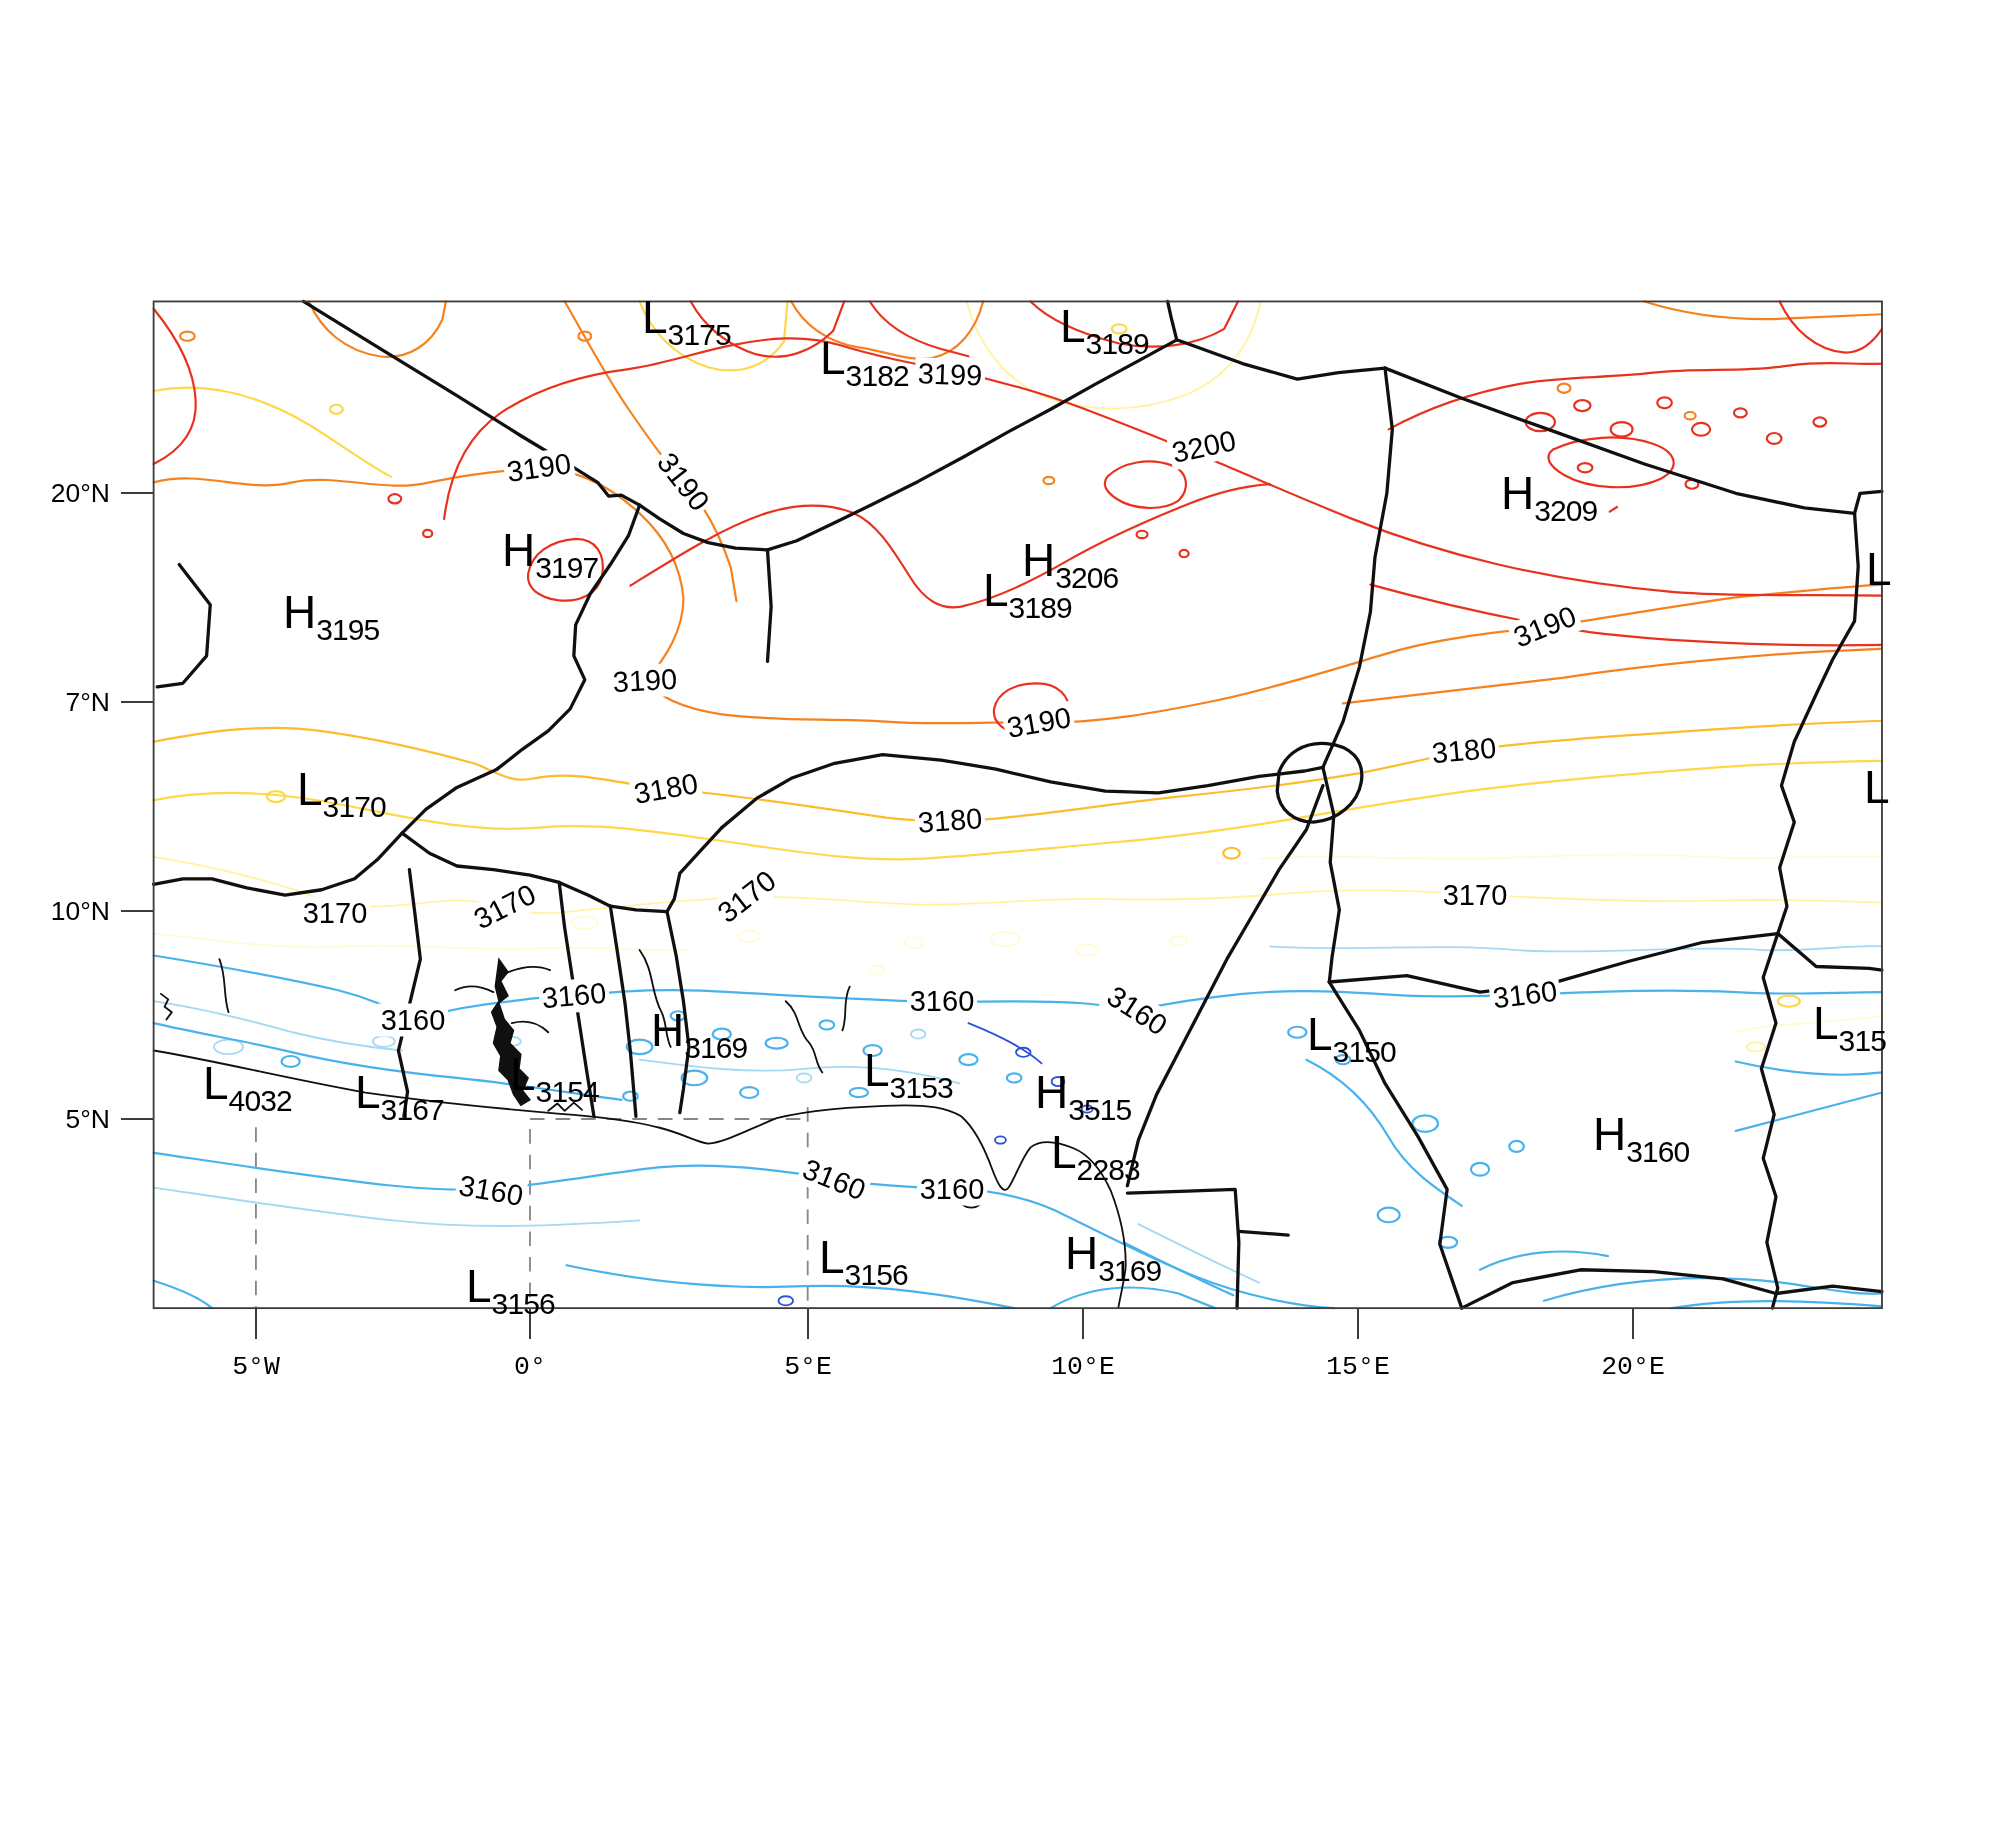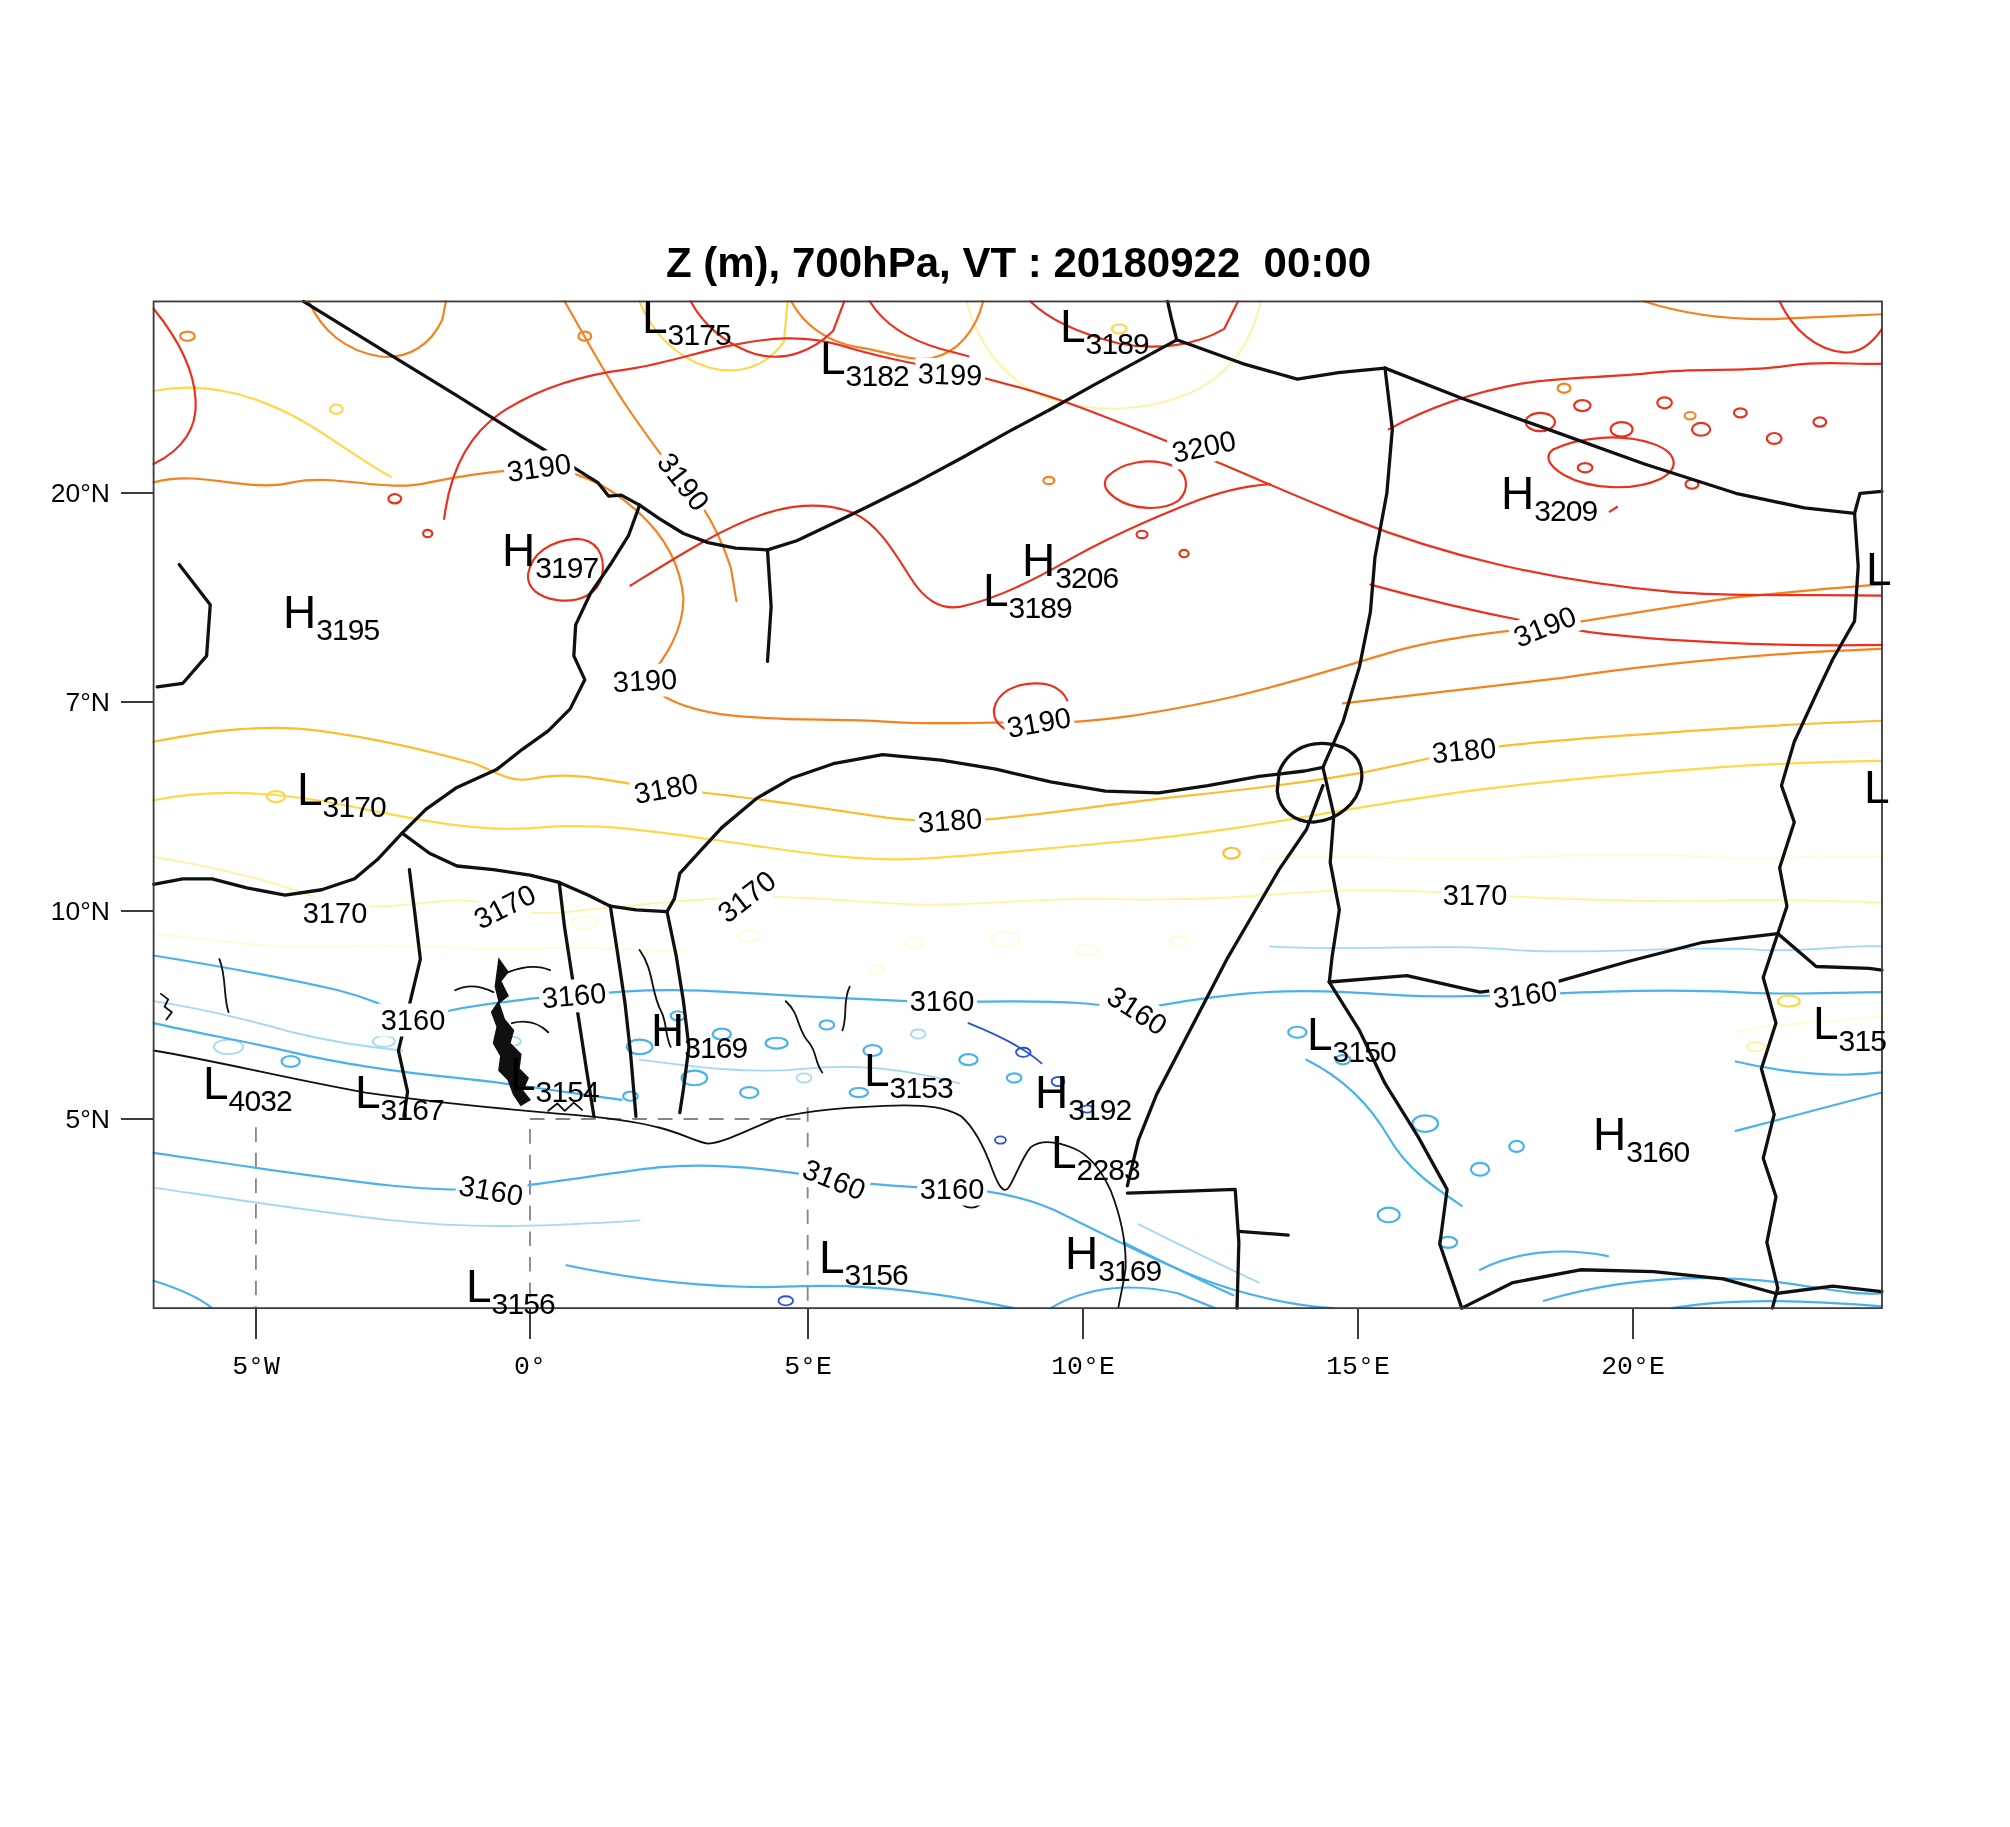--- a/index.html
+++ b/index.html
@@ -34,21 +34,20 @@
   .ytick .tlabel{position:absolute;right:44px;top:-14.6px;font-size:26.5px;}
   .xtick{position:absolute;top:1308px;width:128px;margin-left:-64px;text-align:center;z-index:4;}
   .xtick .tline{display:block;width:1.8px;height:31px;background:#3c3c3c;margin:0 auto;}
   .xtick .tlabel{display:block;margin-top:12.8px;font-size:26.5px;font-family:Liberation Mono, monospace;}
 </style>
 </head>
 <body>
 
 <div class="page">
 
-  <div class="map-title">Z (m), 700hPa, VT : 20180922  00:00</div>
 
   <svg width="2010" height="1827" viewBox="0 0 2200 2000">
 
     <g>
       <path class="gridline" d="M580,1225 L880,1225"></path>
       <path class="gridline" d="M280,1234 L280,1432"></path>
       <path class="gridline" d="M580,1236 L580,1432"></path>
       <path class="gridline" d="M884,1212 L884,1432"></path>
     </g>
 
@@ -240,21 +239,21 @@
       <span class="marker" style="left: 820px; top: 335px;"><span class="mletter">L</span><span class="mval">3182</span></span>
       <span class="marker" style="left: 1060px; top: 303px;"><span class="mletter">L</span><span class="mval">3189</span></span>
       <span class="marker" style="left: 502px; top: 527px;"><span class="mletter">H</span><span class="mval">3197</span></span>
       <span class="marker" style="left: 283px; top: 589px; text-align: center;"><span class="mletter">H</span><span class="mval">3195</span></span>
       <span class="marker" style="left: 1501px; top: 470px;"><span class="mletter">H</span><span class="mval">3209</span></span>
       <span class="marker" style="left: 1022px; top: 537px;"><span class="mletter">H</span><span class="mval">3206</span></span>
       <span class="marker" style="left: 983px; top: 567px;"><span class="mletter">L</span><span class="mval">3189</span></span>
       <span class="marker" style="left: 297px; top: 766px;"><span class="mletter">L</span><span class="mval">3170</span></span>
       <span class="marker" style="left: 651px; top: 1007px;"><span class="mletter">H</span><span class="mval">3169</span></span>
       <span class="marker" style="left: 864px; top: 1047px;"><span class="mletter">L</span><span class="mval">3153</span></span>
-      <span class="marker" style="left: 1035px; top: 1069px;"><span class="mletter">H</span><span class="mval">3192</span></span>
+      <span class="marker" style="left: 1035px; top: 1069px;"><span class="mletter">H</span><span class="mval">3515</span></span>
       <span class="marker" style="left: 1307px; top: 1011px;"><span class="mletter">L</span><span class="mval">3150</span></span>
       <span class="marker" style="left: 1866px; top: 546px;"><span class="mletter">L</span><span class="mval"></span></span>
       <span class="marker" style="left: 1864px; top: 764px;"><span class="mletter">L</span><span class="mval"></span></span>
       <span class="marker" style="left: 1813px; top: 1000px;"><span class="mletter">L</span><span class="mval">315</span></span>
       <span class="marker" style="left: 1593px; top: 1111px;"><span class="mletter">H</span><span class="mval">3160</span></span>
       <span class="marker" style="left: 203px; top: 1060px;"><span class="mletter">L</span><span class="mval">4032</span></span>
       <span class="marker" style="left: 355px; top: 1069px;"><span class="mletter">L</span><span class="mval">3167</span></span>
       <span class="marker" style="left: 510px; top: 1051px;"><span class="mletter">L</span><span class="mval">3154</span></span>
       <span class="marker" style="left: 1051px; top: 1129px;"><span class="mletter">L</span><span class="mval">2283</span></span>
       <span class="marker" style="left: 819px; top: 1234px;"><span class="mletter">L</span><span class="mval">3156</span></span>

